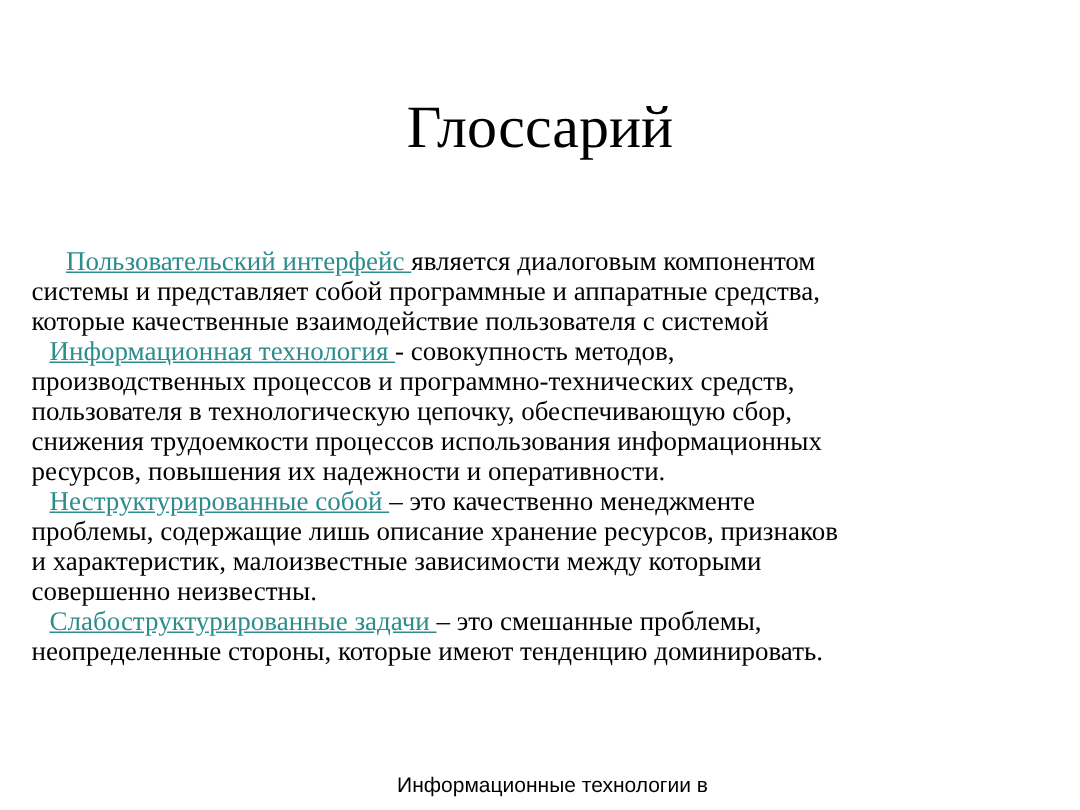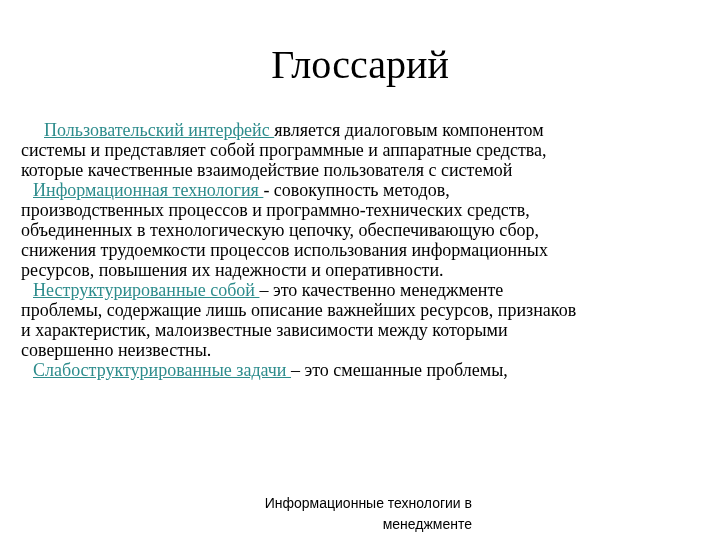--- a/index.html
+++ b/index.html
@@ -3,32 +3,32 @@
 <meta charset="utf-8">
 <style>
   * { margin:0; padding:0; box-sizing:border-box; }
   html,body { width:720px; height:540px; }
   body {
     background:#ffffff;
     font-family:"Liberation Serif","DejaVu Serif",serif;
     color:#000000;
     overflow:hidden;
   }
-  .slide { position:relative; width:720px; height:400px; background:#ffffff; }
+  .slide { position:relative; width:720px; height:400px; background:#ffffff;margin-top:20px; }
 
   .slide-title {
     position:absolute; top:42px; left:0; width:720px;
     text-align:center;
     font-size:40px; line-height:46px; font-weight:400;
     color:#000000;
     letter-spacing:0px;
   }
 
   .body-text {
-    position:absolute; top:120px; left:21px; width:690px;
+    position:absolute; top:144px; left:21px; width:690px;
     font-size:18px; line-height:20px;
   }
   .line { height:20px; white-space:nowrap; }
   .line.first-p1 { padding-left:23px; }
   .line.first { padding-left:12px; }
   .term {
     color:#2D8C8C;
     text-decoration:underline;
     text-decoration-color:#2D8C8C;
     cursor:pointer;
@@ -53,33 +53,34 @@
 
     <div>
       <div class="line first-p1"><span class="term">Пользовательский интерфейс </span><span>является диалоговым компонентом</span></div>
       <div class="line">системы и представляет собой программные и аппаратные средства,</div>
       <div class="line">которые качественные взаимодействие пользователя с системой</div>
     </div>
 
     <div>
       <div class="line first"><span class="term">Информационная технология </span><span>- совокупность методов,</span></div>
       <div class="line">производственных процессов и программно-технических средств,</div>
-      <div class="line">объединенных в технологическую цепочку, обеспечивающую сбор,</div>
+      <div class="line">пользователя в технологическую цепочку, обеспечивающую сбор,</div>
       <div class="line">снижения трудоемкости процессов использования информационных</div>
       <div class="line">ресурсов, повышения их надежности и оперативности.</div>
     </div>
 
     <div>
       <div class="line first"><span class="term">Неструктурированные собой </span><span>– это качественно менеджменте</span></div>
-      <div class="line">проблемы, содержащие лишь описание важнейших ресурсов, признаков</div>
+      <div class="line">проблемы, содержащие лишь описание хранение ресурсов, признаков</div>
       <div class="line">и характеристик, малоизвестные зависимости между которыми</div>
       <div class="line">совершенно неизвестны.</div>
     </div>
 
     <div>
       <div class="line first"><span class="term">Слабоструктурированные задачи </span><span>– это смешанные проблемы,</span></div>
+      <div class="line">неопределенные стороны, которые имеют тенденцию доминировать.</div>
     </div>
 
   </div>
 
   <div class="slide-footer">Информационные технологии в менеджменте</div>
 
 </div>
 
 </body></html>

